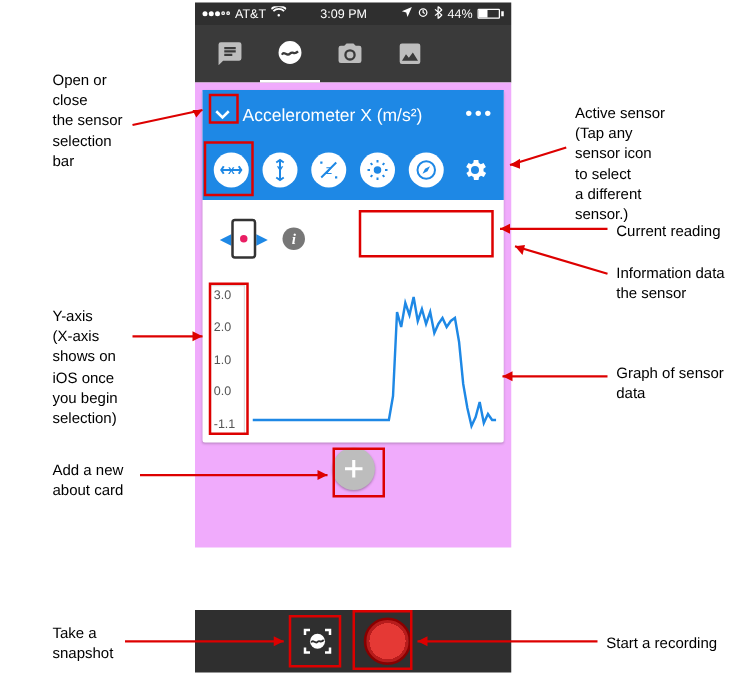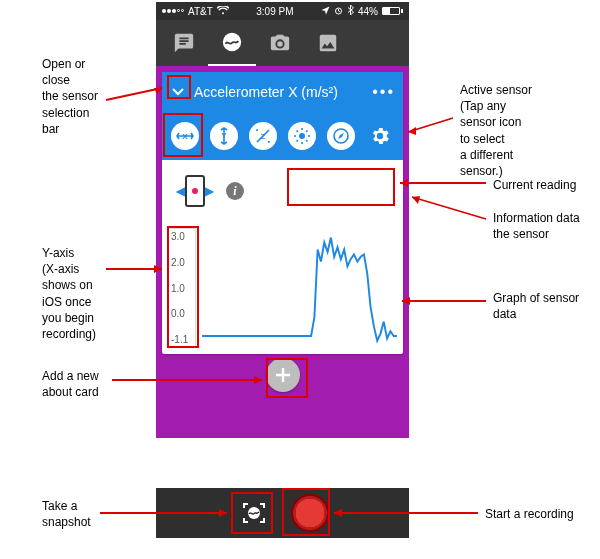--- a/index.html
+++ b/index.html
@@ -53,21 +53,21 @@
     display: flex;
     align-items: center;
     justify-content: center;
     color: #bdbdbd;
   }
   .tab-btn.active { color: #fff; border-bottom: 2px solid #fff; }
   .tab-btn svg { width: 22px; height: 22px; }
 
   .content {
     padding: 6px;
-    background: #a21caf;
+    background: #f0abfc;
     height: calc(100% - 64px);
   }
   .card {
     background: #fff;
     border-radius: 2px;
     box-shadow: 0 1px 2px rgba(0,0,0,0.2);
     overflow: visible;
     position: relative;
   }
   .sensor-header {
@@ -414,20 +414,20 @@
 a different
 sensor.)</div>
 <div class="ann" style="left:493px; top:177px; white-space:pre;">Current reading</div>
 <div class="ann" style="left:493px; top:210px; white-space:pre;">Information data
 the sensor</div>
 <div class="ann" style="left:42px; top:245px; white-space:pre;">Y-axis
 (X-axis
 shows on
 iOS once
 you begin
-recording)</div>
+selection)</div>
 <div class="ann" style="left:493px; top:290px; white-space:pre;">Graph of sensor
 data</div>
 <div class="ann" style="left:42px; top:368px; white-space:pre;">Add a new
 about card</div>
 <div class="ann" style="left:42px; top:498px; white-space:pre;">Take a
 snapshot</div>
 <div class="ann" style="left:485px; top:506px; white-space:pre;">Start a recording</div>
 
 </body></html>

